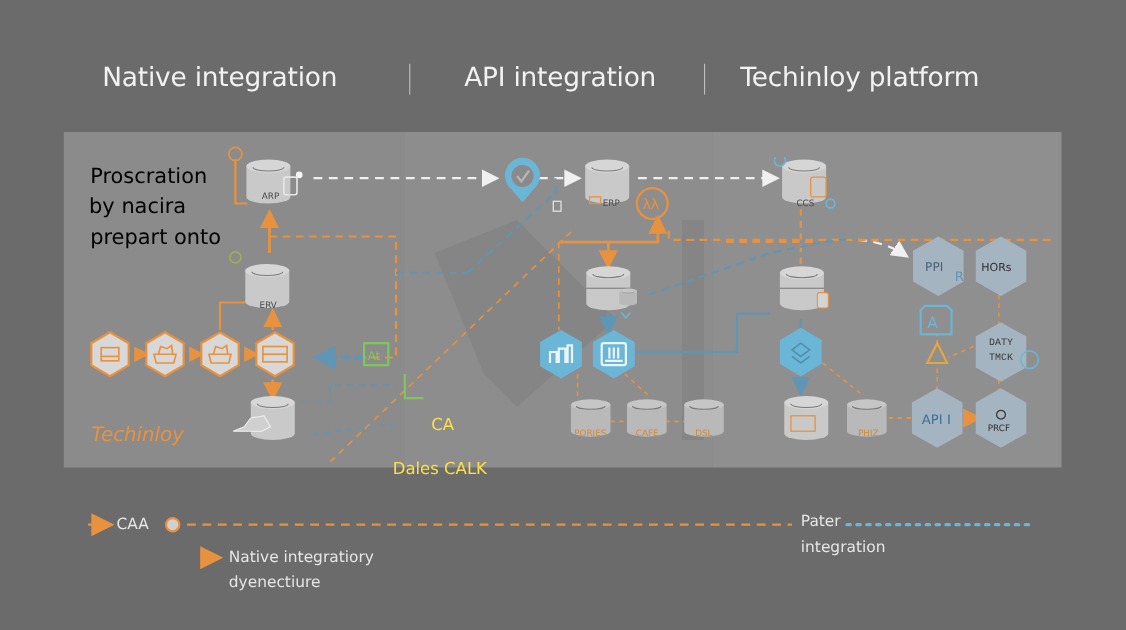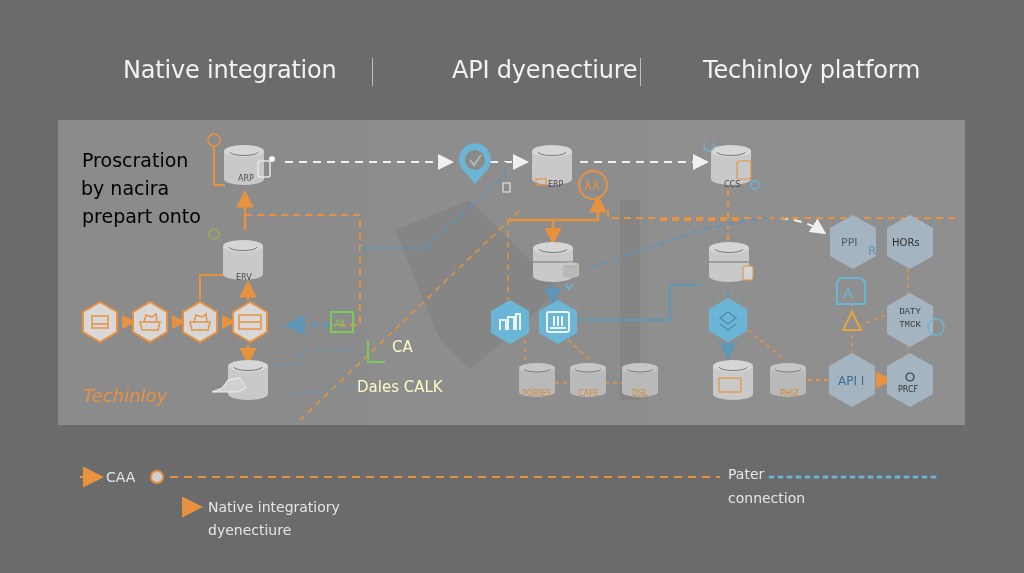--- a/index.html
+++ b/index.html
@@ -1,37 +1,37 @@
 <!DOCTYPE html>
 <html><head>
 <meta charset="utf-8">
 <style>
   html,body{margin:0;padding:0;}
   body{width:1024px;height:573px;background:#6b6b6b;position:relative;overflow:hidden;font-family:"DejaVu Sans","Liberation Sans",sans-serif;}
-  .hdr{position:absolute;top:56px;color:#f2f2f2;font-size:24px;letter-spacing:-0.2px;white-space:nowrap;margin-left:30px;}
+  .hdr{position:absolute;top:56px;color:#f2f2f2;font-size:24px;letter-spacing:-0.2px;white-space:nowrap;}
   .hdr-sep{position:absolute;top:58px;width:1px;height:28px;background:#bfbfbf;}
   .panel{position:absolute;left:58px;top:120px;width:907px;height:305px;background:#8b8b8b;}
   .panel-col{position:absolute;top:0;height:100%;}
   svg.diagram{position:absolute;left:0;top:0;width:1024px;height:573px;}
   .txt{position:absolute;white-space:nowrap;}
   .desc{color:#000000;font-size:19px;line-height:28px;}
   .orange{color:#e8923f;}
-  .green{color:#fef9c3;}
+  .green{color:#fde047;margin-top:39px;}
   .legend-txt{color:#e6e6e6;font-size:14px;line-height:23px;}
   .node-label{font-size:8px;fill:#4a4a4a;font-family:"DejaVu Sans",sans-serif;}
   .node-label-o{font-size:8px;fill:#d7892f;font-family:"DejaVu Sans",sans-serif;}
   .hex-label{font-size:11px;fill:#4a6076;font-family:"DejaVu Sans",sans-serif;}
   .hex-label-b{font-size:12px;fill:#3d6f99;font-family:"DejaVu Sans",sans-serif;}
 </style>
 </head>
 <body>
 
 <div class="hdr" style="left:93px;">Native integration</div>
 <div class="hdr-sep" style="left:372px;"></div>
-<div class="hdr" style="left:422px;">API dyenectiure</div>
+<div class="hdr" style="left:422px;">API integration</div>
 <div class="hdr-sep" style="left:640px;"></div>
 <div class="hdr" style="left:673px;">Techinloy platform</div>
 
 <div class="panel">
   <div class="panel-col" style="left:310px;width:280px;background:rgba(255,255,255,0.02);"></div>
   <div class="panel-col" style="left:590px;width:317px;background:rgba(255,255,255,0.04);"></div>
 </div>
 
 <svg class="diagram" viewBox="0 0 1024 573">
   <defs>
@@ -276,13 +276,13 @@
 <div class="txt desc" style="left:81px;top:174px;">by nacira</div>
 <div class="txt desc" style="left:82px;top:202px;">prepart onto</div>
 <div class="txt orange" style="left:83px;top:385px;font-size:18px;font-style:italic;">Techinloy</div>
 <div class="txt green" style="left:392px;top:338px;font-size:15px;">CA</div>
 <div class="txt green" style="left:357px;top:378px;font-size:15px;">Dales CALK</div>
 
 <div class="txt legend-txt" style="left:106px;top:466px;">CAA</div>
 <div class="txt legend-txt" style="left:208px;top:496px;">Native integratiory</div>
 <div class="txt legend-txt" style="left:208px;top:519px;">dyenectiure</div>
 <div class="txt legend-txt" style="left:728px;top:463px;">Pater</div>
-<div class="txt legend-txt" style="left:728px;top:487px;">connection</div>
+<div class="txt legend-txt" style="left:728px;top:487px;">integration</div>
 
 </body></html>

